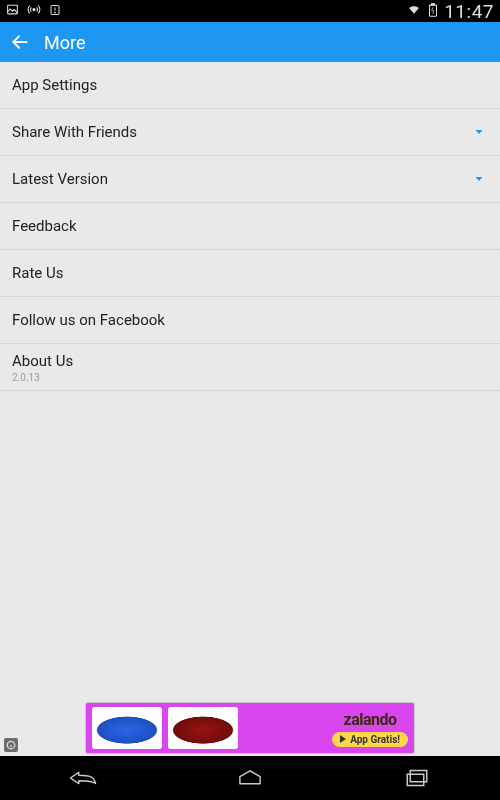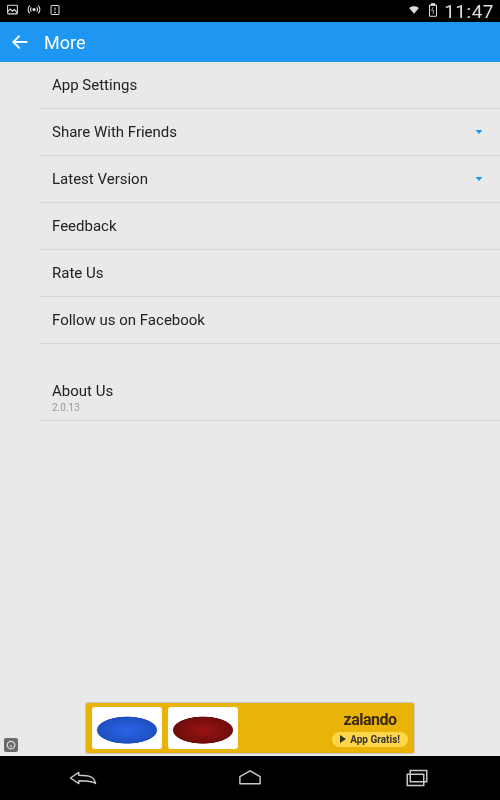--- a/index.html
+++ b/index.html
@@ -11,33 +11,33 @@
   .statusbar .left { display: flex; gap: 8px; align-items: center; }
   .statusbar .right { margin-left: auto; display: flex; gap: 6px; align-items: center; }
   .statusbar .clock { font-size: 19px; letter-spacing: 0.5px; }
 
   
   .appbar { height: 40px; background: #1e97f3; color: #fff; display: flex; align-items: center; padding: 0 10px; gap: 14px; }
   .appbar .title { font-size: 18px; font-weight: 400; }
   .back-arrow svg { display: block; }
 
   
-  .content { background: #e9e9e9; flex: 1 1 auto; overflow: hidden; position: relative; padding-left: 40px; }
+  .content { background: #e9e9e9; flex: 1 1 auto; overflow: hidden; position: relative; }
   .list { list-style: none; }
   .row { display: flex; align-items: center; padding: 12px 12px; border-bottom: 1px solid #d7d7d7; min-height: 47px; cursor: pointer; }
   .row .label { color: #222; font-size: 15px; font-weight: 400; }
   .row .expand { margin-left: auto; color: #1e97f3; }
   .row .expand svg { display: block; }
-  .row.with-sub { display: block; padding-top: 8px; padding-bottom: 6px; margin-top: 30px; }
+  .row.with-sub { display: block; padding-top: 8px; padding-bottom: 6px; }
   .row.with-sub .label { display: block; }
   .row.with-sub .sub { display: block; color: #9a9a9a; font-size: 10px; margin-top: 2px; }
 
   
   .ad { position: absolute; bottom: 0; left: 0; right: 0; height: 56px; display: flex; align-items: center; justify-content: center; background: transparent; }
-  .ad-inner { width: 330px; height: 52px; background: #eab308; border: 1px solid #c7c7c7; border-radius: 3px; display: flex; align-items: center; padding: 2px 6px; gap: 6px; }
+  .ad-inner { width: 330px; height: 52px; background: #d946ef; border: 1px solid #c7c7c7; border-radius: 3px; display: flex; align-items: center; padding: 2px 6px; gap: 6px; }
   .shoe { width: 70px; height: 42px; border-radius: 3px; position: relative; }
   .shoe.blue { background: radial-gradient(ellipse 60% 45% at 50% 55%, #2a66e8 0%, #1e4fc0 70%, #fff 73%); }
   .shoe.red { background: radial-gradient(ellipse 60% 45% at 50% 55%, #9a1310 0%, #6f0d0b 70%, #fff 73%); }
   .ad-text { margin-left: auto; display: flex; flex-direction: column; align-items: center; gap: 3px; }
   .ad-brand { font-weight: 700; color: #3d2a10; font-size: 16px; letter-spacing: -0.5px; }
   .ad-btn { background: #ffd54a; color: #333; font-size: 10px; font-weight: 700; padding: 2px 8px; border-radius: 10px; display: flex; align-items: center; gap: 4px; }
   .ad-btn .tri { width: 0; height: 0; border-left: 6px solid #333; border-top: 4px solid transparent; border-bottom: 4px solid transparent; }
   .ad-badge { position: absolute; left: 4px; bottom: 4px; width: 14px; height: 14px; background: #6b6b6b; border-radius: 2px; display:flex; align-items:center; justify-content:center; }
   .ad-badge svg { display:block; }
 

